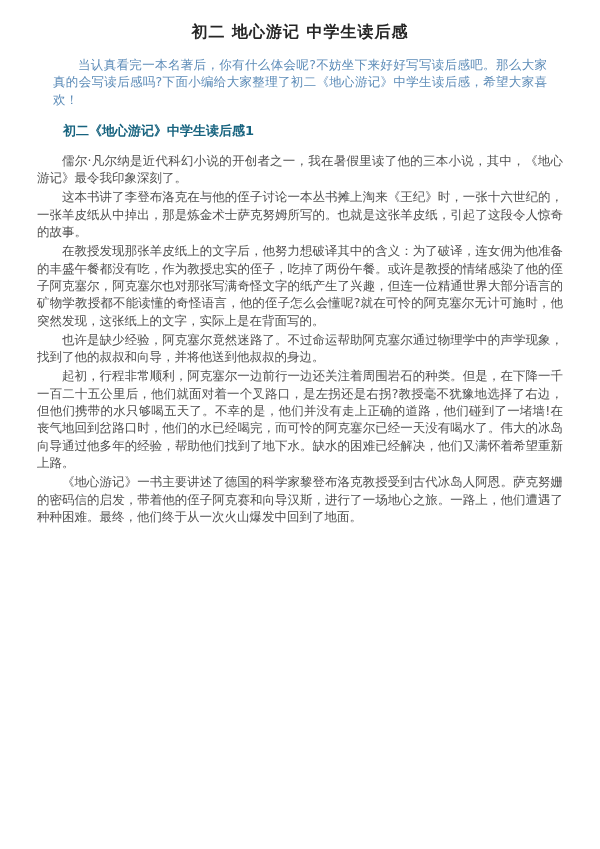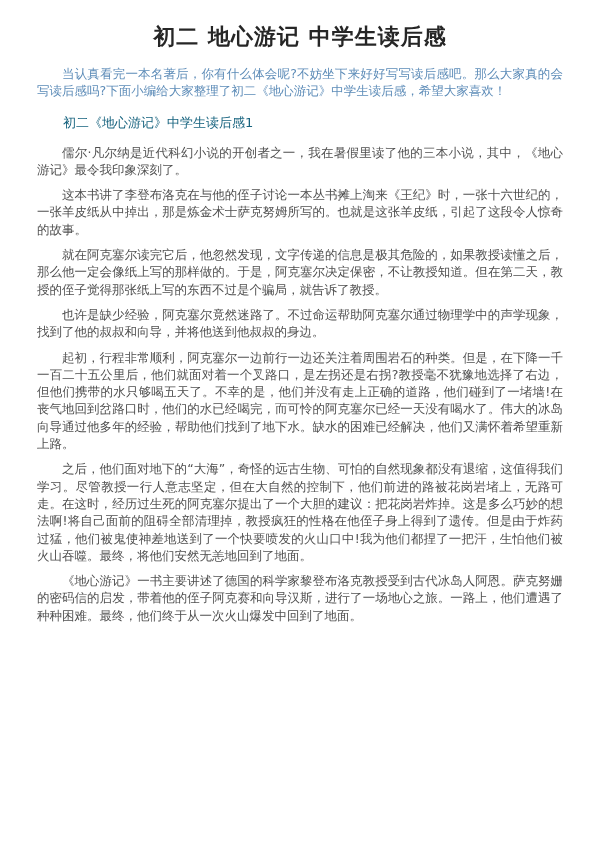--- a/index.html
+++ b/index.html
@@ -14,58 +14,57 @@
     font-family: "DejaVu Sans", sans-serif;
   }
   .page {
     box-sizing: border-box;
     width: 600px;
     padding: 14px 37px 10px 37px;
   }
   .title {
     margin: 8px 0 4px 0;
     text-align: center;
-    font-size: 22px;
+    font-size: 16px;
     font-weight: bold;
     color: var(--title-color, #262626);
     letter-spacing: 1px;
   }
   .intro {
-    margin: 13px 0;
+    margin: 13px 16px;
     font-size: 12.5px;
     line-height: 17.3px;
     text-align: justify;
     text-indent: 2em;
     color: var(--intro-color, #5d8cb8);
   }
   .section-heading {
     margin: 14px 0 12px 0;
     font-size: 13px;
-    font-weight: normal;
+    font-weight: bold;
     color: var(--heading-color, #17637f);
     text-indent: 2em;
   }
   .body-para {
-    margin: 8px 0;
+    margin: 2px 0;
     font-size: 12.5px;
     line-height: 17.3px;
     text-align: justify;
     text-indent: 2em;
     color: var(--body-color, #4f4f4f);
   }
 </style>
 </head>
 <body>
 
 <div class="page">
   <h1 class="title">初二 地心游记 中学生读后感</h1>
   <p class="intro">当认真看完一本名著后，你有什么体会呢?不妨坐下来好好写写读后感吧。那么大家真的会写读后感吗?下面小编给大家整理了初二《地心游记》中学生读后感，希望大家喜欢！</p>
   <div id="sections">
       <h2 class="section-heading">初二《地心游记》中学生读后感1</h2>
       <p class="body-para">儒尔·凡尔纳是近代科幻小说的开创者之一，我在暑假里读了他的三本小说，其中，《地心游记》最令我印象深刻了。</p>
       <p class="body-para">这本书讲了李登布洛克在与他的侄子讨论一本丛书摊上淘来《王纪》时，一张十六世纪的，一张羊皮纸从中掉出，那是炼金术士萨克努姆所写的。也就是这张羊皮纸，引起了这段令人惊奇的故事。</p>
-      <p class="body-para">就在阿克塞尔读完它后，他忽然发现，文字传递的信息是极其危险的，如果教授读懂之后，那么他一定会像纸上写的那样做的。于是，阿克塞尔决定保密，不让教授知道。但在第二天，教授的侄子觉得那张纸上写的东西不过是个骗局，就告诉了教授。</p>
+      <p class="body-para">在教授发现那张羊皮纸上的文字后，他努力想破译其中的含义：为了破译，连女佣为他准备的丰盛午餐都没有吃，作为教授忠实的侄子，吃掉了两份午餐。或许是教授的情绪感染了他的侄子阿克塞尔，阿克塞尔也对那张写满奇怪文字的纸产生了兴趣，但连一位精通世界大部分语言的矿物学教授都不能读懂的奇怪语言，他的侄子怎么会懂呢?就在可怜的阿克塞尔无计可施时，他突然发现，这张纸上的文字，实际上是在背面写的。</p>
       <p class="body-para">也许是缺少经验，阿克塞尔竟然迷路了。不过命运帮助阿克塞尔通过物理学中的声学现象，找到了他的叔叔和向导，并将他送到他叔叔的身边。</p>
       <p class="body-para">起初，行程非常顺利，阿克塞尔一边前行一边还关注着周围岩石的种类。但是，在下降一千一百二十五公里后，他们就面对着一个叉路口，是左拐还是右拐?教授毫不犹豫地选择了右边，但他们携带的水只够喝五天了。不幸的是，他们并没有走上正确的道路，他们碰到了一堵墙!在丧气地回到岔路口时，他们的水已经喝完，而可怜的阿克塞尔已经一天没有喝水了。伟大的冰岛向导通过他多年的经验，帮助他们找到了地下水。缺水的困难已经解决，他们又满怀着希望重新上路。</p>
-      <p class="body-para">之后，他们面对地下的“大海”，奇怪的远古生物、可怕的自然现象都没有退缩，这值得我们学习。尽管教授一行人意志坚定，但在大自然的控制下，他们前进的路被花岗岩堵上，无路可走。在这时，经历过生死的阿克塞尔提出了一个大胆的建议：把花岗岩炸掉。这是多么巧妙的想法啊!将自己面前的阻碍全部清理掉，教授疯狂的性格在他侄子身上得到了遗传。但是由于炸药过猛，他们被鬼使神差地送到了一个快要喷发的火山口中!我为他们都捏了一把汗，生怕他们被火山吞噬。最终，将他们安然无恙地回到了地面。</p>
       <p class="body-para">《地心游记》一书主要讲述了德国的科学家黎登布洛克教授受到古代冰岛人阿恩。萨克努姗的密码信的启发，带着他的侄子阿克赛和向导汉斯，进行了一场地心之旅。一路上，他们遭遇了种种困难。最终，他们终于从一次火山爆发中回到了地面。</p>
     </div>
 </div>
 
 </body></html>

